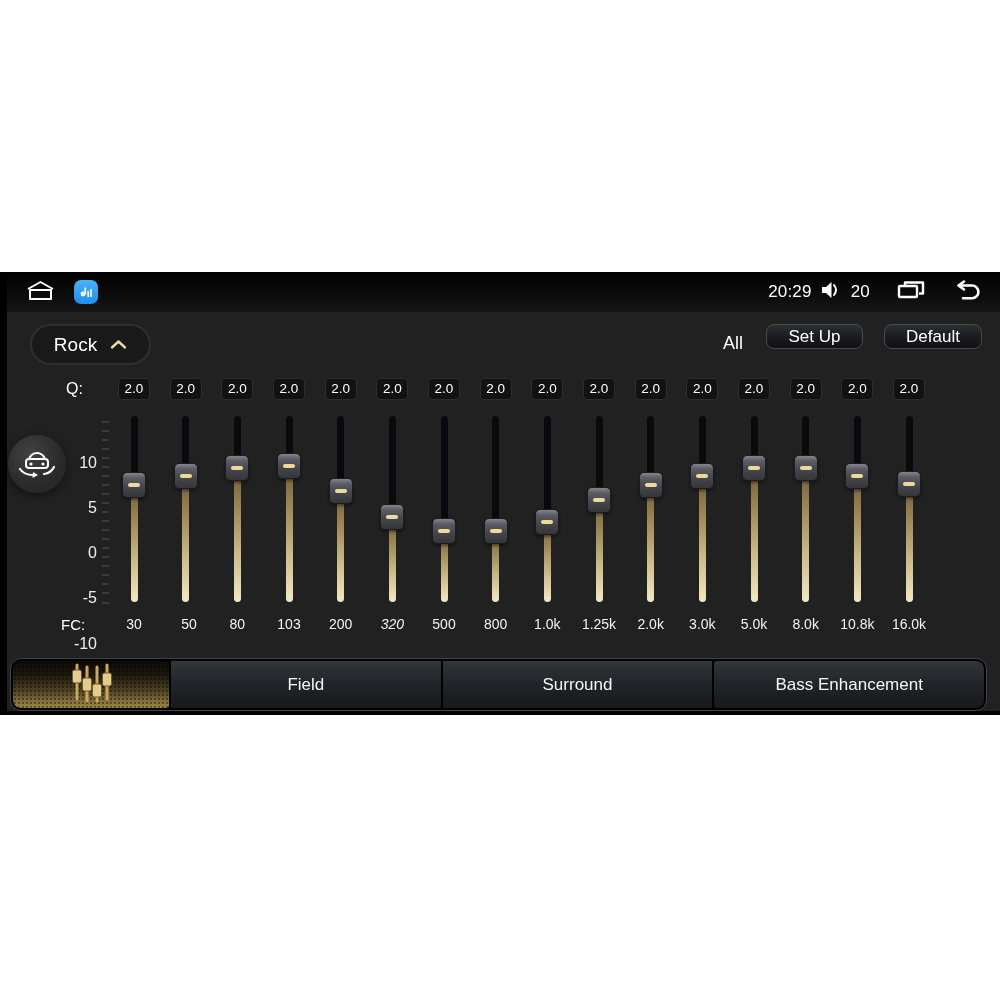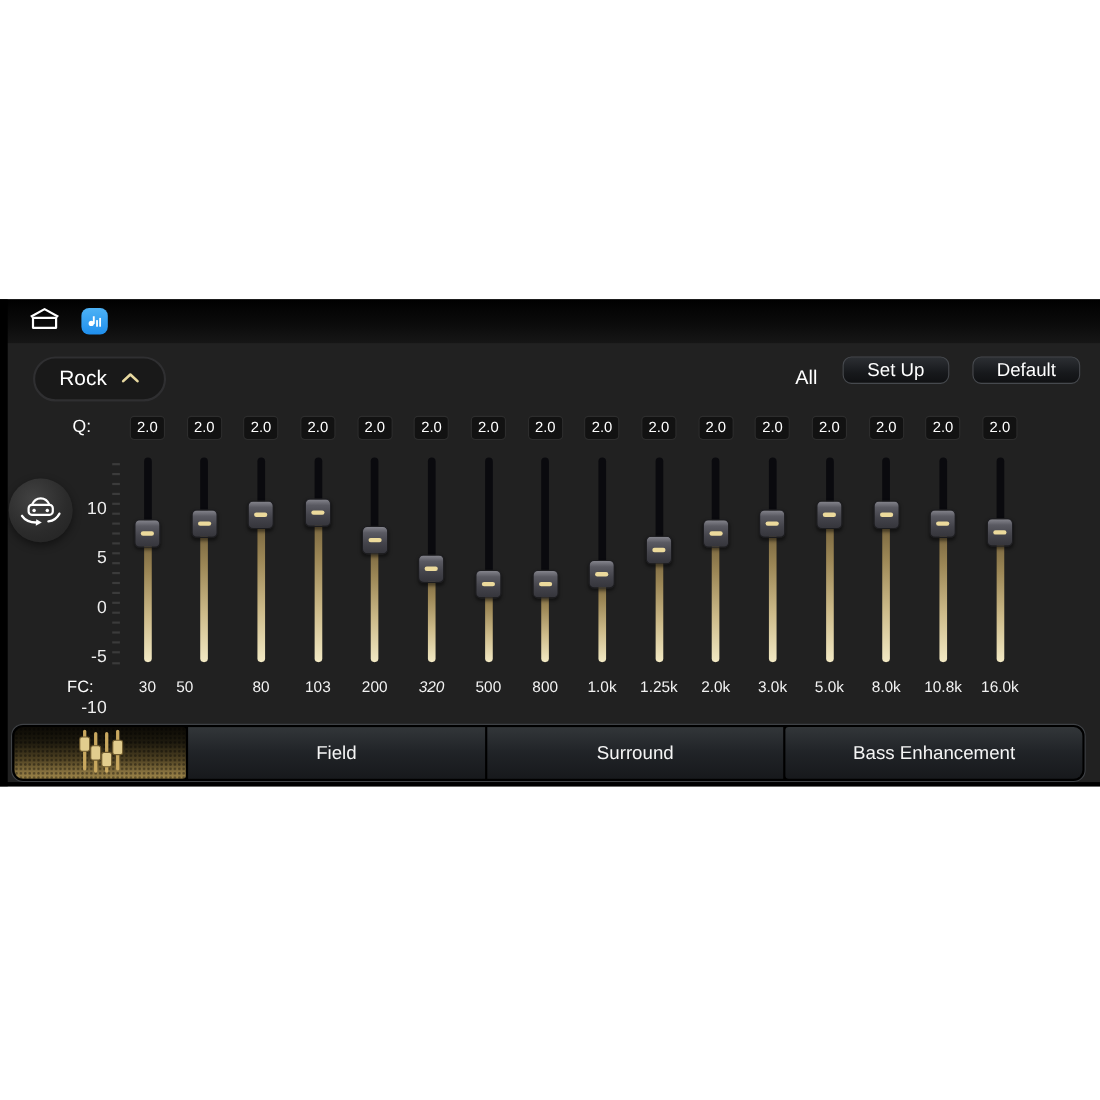--- a/index.html
+++ b/index.html
@@ -83,20 +83,44 @@
             <polyline points="4,10 16.5,3 29,10"></polyline>
             <rect x="6" y="11" width="21" height="9"></rect>
           </svg>
         </span>
         <span class="appicon" style="background:linear-gradient(180deg,#4db2f5,#1f8fee);">
           <svg width="15" height="15" viewBox="0 0 15 15">
             <circle cx="4" cy="9" r="2.4" fill="#fff"></circle>
             <rect x="5.4" y="2.5" width="1.7" height="7" fill="#fff"></rect>
             <rect x="8.4" y="6" width="1.6" height="6" fill="#fff"></rect>
             <rect x="11.2" y="4" width="1.6" height="8" fill="#fff"></rect>
+          </svg>
+        </span>
+      </div>
+      <div class="sb-right">
+        <span class="sb-text">20:29</span>
+        <span>
+          <svg width="21" height="18" viewBox="0 0 21 18">
+            <polygon points="1,6 5,6 10.5,1 10.5,17 5,12 1,12" fill="#fff"></polygon>
+            <path d="M13,4 q4,5 0,10" stroke="#fff" stroke-width="2" fill="none" stroke-linecap="round"></path>
+          </svg>
+        </span>
+        <span class="sb-text">20</span>
+        <span style="width:8px"></span>
+        <span>
+          <svg width="30" height="22" viewBox="0 0 30 22" fill="none" stroke="#fff" stroke-width="2.4" stroke-linejoin="round">
+            <path d="M9,7 V3.5 H27 V14.5 H23"></path>
+            <rect x="3" y="7" width="18" height="11" rx="1"></rect>
+          </svg>
+        </span>
+        <span style="width:6px"></span>
+        <span>
+          <svg width="32" height="20" viewBox="0 0 32 20" fill="none" stroke="#fff" stroke-width="2.6" stroke-linecap="round" stroke-linejoin="round">
+            <path d="M9,5.5 H22 a6.4,6.4 0 0 1 0,12.8 H13"></path>
+            <polyline points="14,1.5 8.5,5.5 14,9.5"></polyline>
           </svg>
         </span>
       </div>
     </div>
 
     <div class="rock-pill">
       <span class="rock-label">Rock</span>
       <span>
         <svg width="17" height="11" viewBox="0 0 17 11" fill="none" stroke="#e8d9a0" stroke-width="2.4" stroke-linecap="round" stroke-linejoin="round">
           <polyline points="2,8.5 8.5,2.5 15,8.5"></polyline>
@@ -140,21 +164,21 @@
     <div id="bands">
         <div class="q-box" style="left: 118px;">2.0</div>
         <div class="track-dark" style="left: 130.5px;"></div>
         <div class="track-gold" style="left: 130.5px; top: 212.85px; height: 117.15px;"></div>
         <div class="handle" style="left: 122px; top: 199.85px;"></div>
         <div class="fc-val" style="left: 104px;">30</div>
         <div class="q-box" style="left: 169.667px;">2.0</div>
         <div class="track-dark" style="left: 182.167px;"></div>
         <div class="track-gold" style="left: 182.167px; top: 203.8px; height: 126.2px;"></div>
         <div class="handle" style="left: 173.667px; top: 190.8px;"></div>
-        <div class="fc-val" style="left: 138px;">50</div>
+        <div class="fc-val" style="left: 159px;">50</div>
         <div class="q-box" style="left: 221.334px;">2.0</div>
         <div class="track-dark" style="left: 233.834px;"></div>
         <div class="track-gold" style="left: 233.834px; top: 195.655px; height: 134.345px;"></div>
         <div class="handle" style="left: 225.334px; top: 182.655px;"></div>
         <div class="fc-val" style="left: 207.334px;">80</div>
         <div class="q-box" style="left: 273.001px;">2.0</div>
         <div class="track-dark" style="left: 285.501px;"></div>
         <div class="track-gold" style="left: 285.501px; top: 193.845px; height: 136.155px;"></div>
         <div class="handle" style="left: 277.001px; top: 180.845px;"></div>
         <div class="fc-val" style="left: 259.001px;">103</div>

